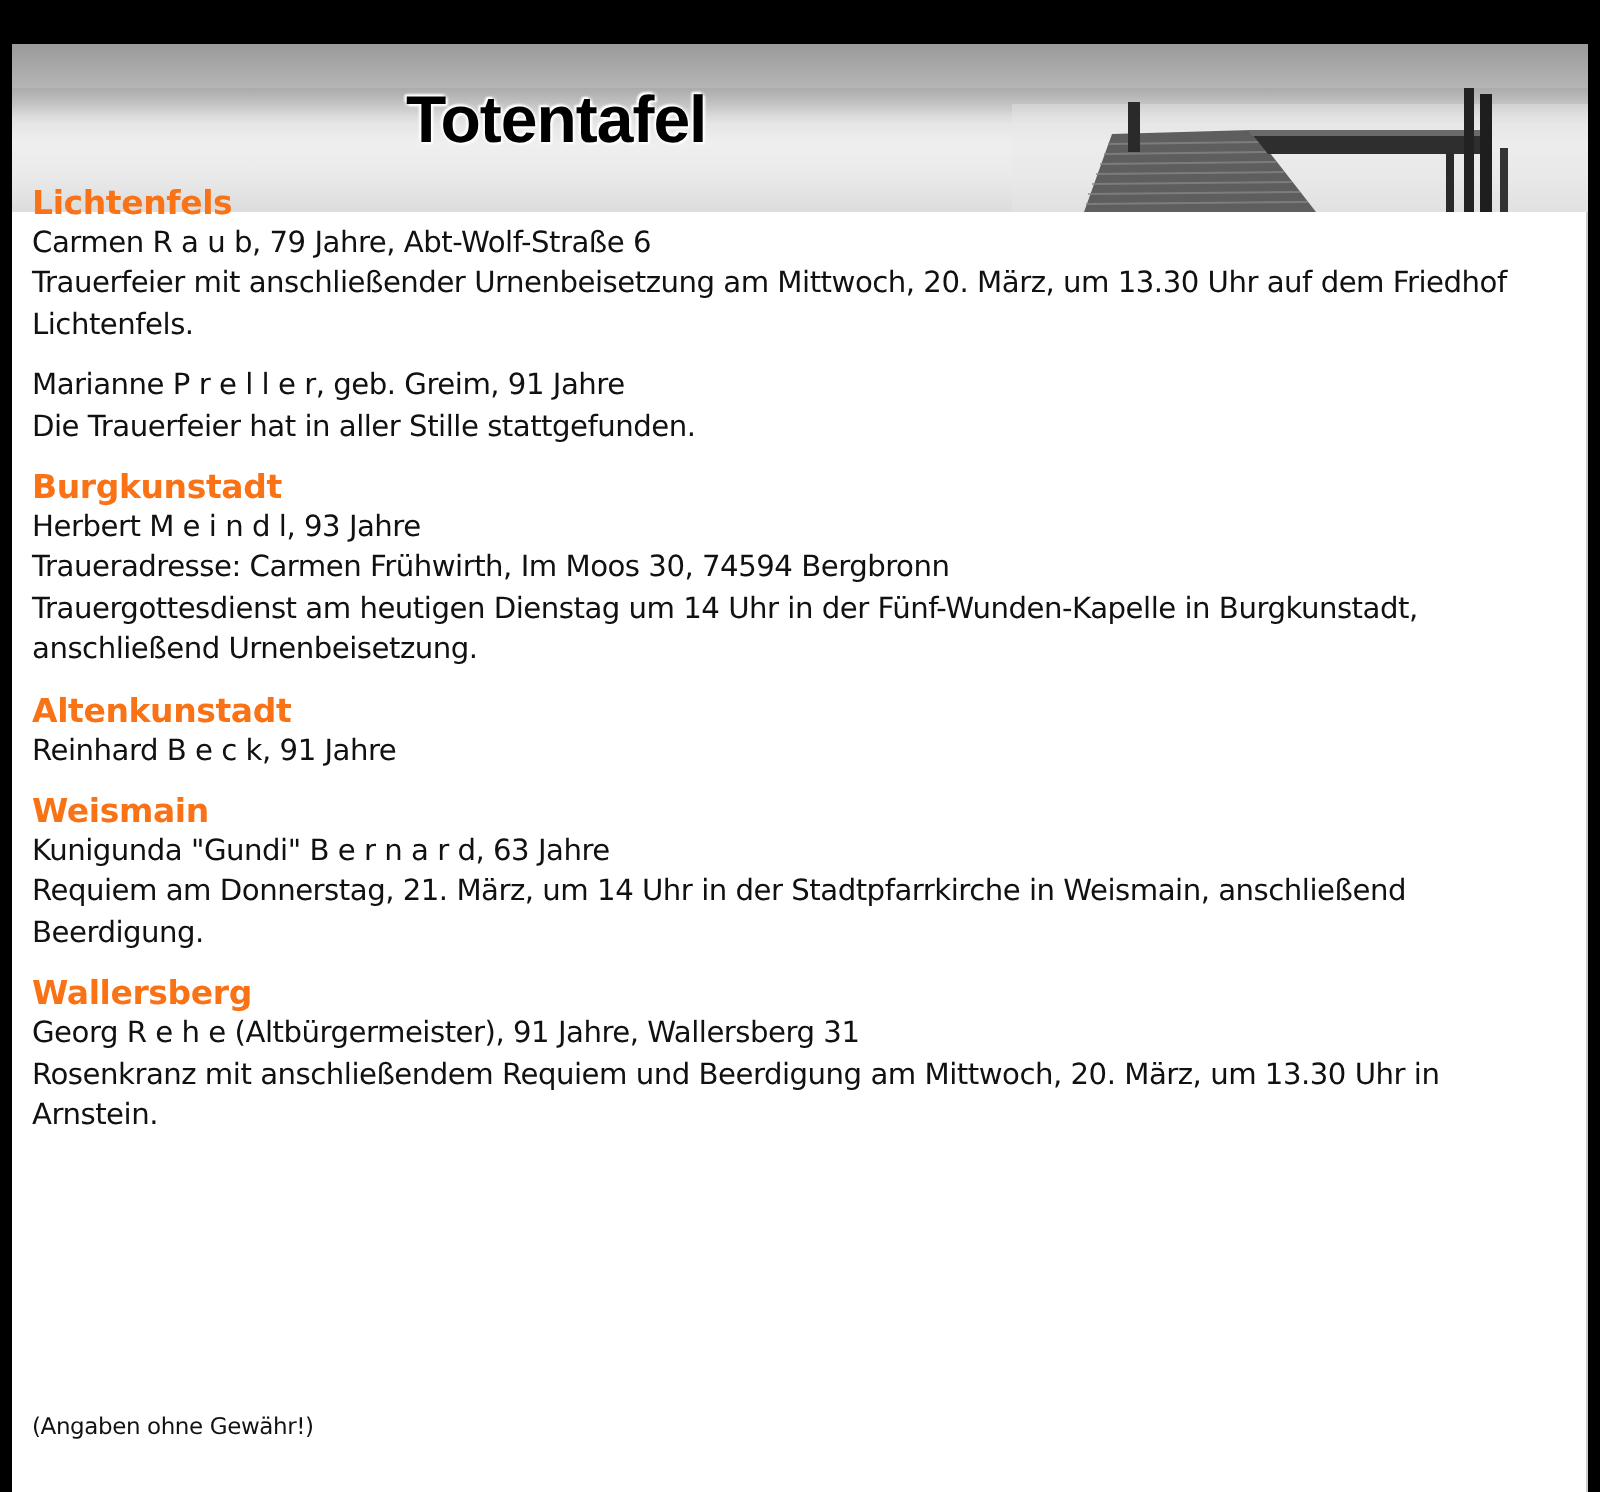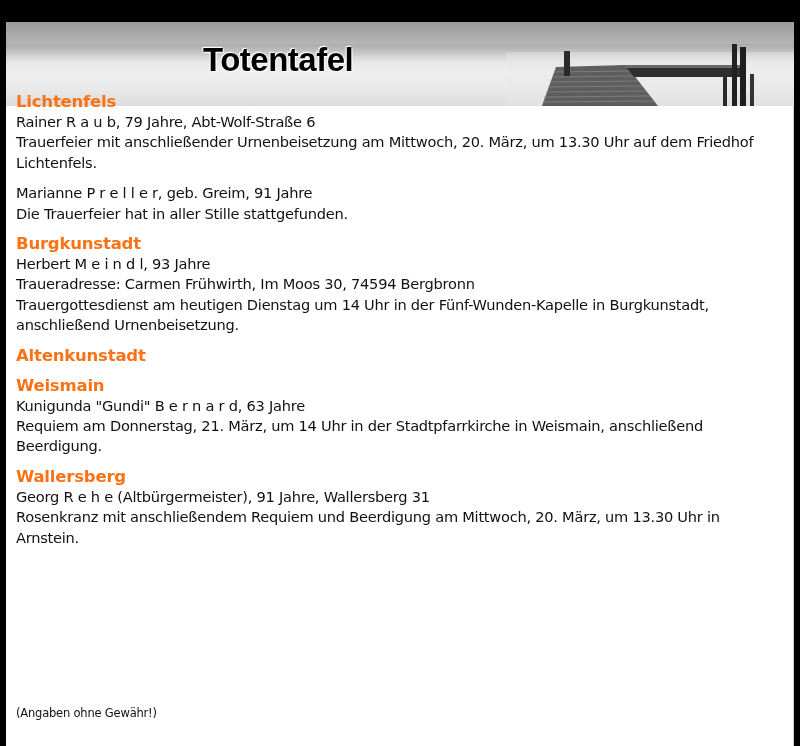--- a/index.html
+++ b/index.html
@@ -85,41 +85,42 @@
 
   <div class="right-edge"></div>
   <div class="bottom-edge"></div>
 </div>
 
 <div class="content">
 
   <div class="section">
     <h2>Lichtenfels</h2>
     <div class="entry">
-      <p><span>Rainer</span> <span>R a u b</span><span>, 79 Jahre, Abt-Wolf-Straße 6</span></p>
+      <p><span>Carmen</span> <span>R a u b</span><span>, 79 Jahre, Abt-Wolf-Straße 6</span></p>
       <p>Trauerfeier mit anschließender Urnenbeisetzung am Mittwoch, 20. März, um 13.30 Uhr auf dem Friedhof Lichtenfels.</p>
     </div>
     <div class="entry">
       <p><span>Marianne</span> <span>P r e l l e r</span><span>, geb. Greim, 91 Jahre</span></p>
       <p>Die Trauerfeier hat in aller Stille stattgefunden.</p>
     </div>
   </div>
 
   <div class="section">
     <h2>Burgkunstadt</h2>
     <div class="entry">
       <p><span>Herbert</span> <span>M e i n d l</span><span>, 93 Jahre</span></p>
       <p>Traueradresse: Carmen Frühwirth, Im Moos 30, 74594 Bergbronn</p>
       <p>Trauergottesdienst am heutigen Dienstag um 14 Uhr in der Fünf-Wunden-Kapelle in Burgkunstadt, anschließend Urnenbeisetzung.</p>
     </div>
   </div>
 
   <div class="section">
     <h2>Altenkunstadt</h2>
     <div class="entry">
+      <p><span>Reinhard</span> <span>B e c k</span><span>, 91 Jahre</span></p>
     </div>
   </div>
 
   <div class="section">
     <h2>Weismain</h2>
     <div class="entry">
       <p><span>Kunigunda "Gundi"</span> <span>B e r n a r d</span><span>, 63 Jahre</span></p>
       <p>Requiem am Donnerstag, 21. März, um 14 Uhr in der Stadtpfarrkirche in Weismain, anschließend Beerdigung.</p>
     </div>
   </div>

